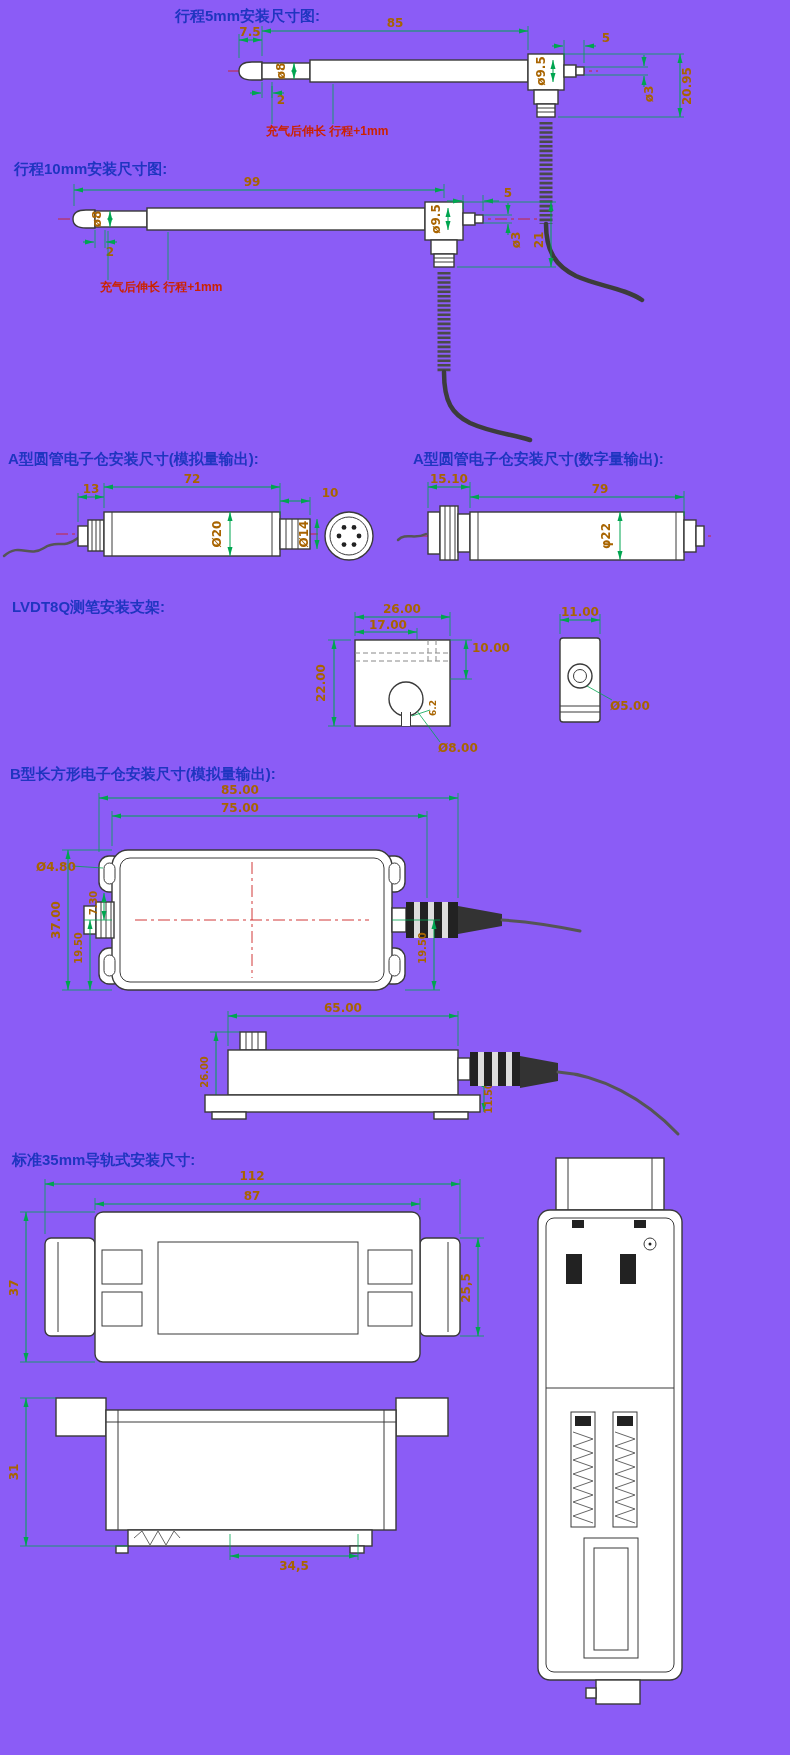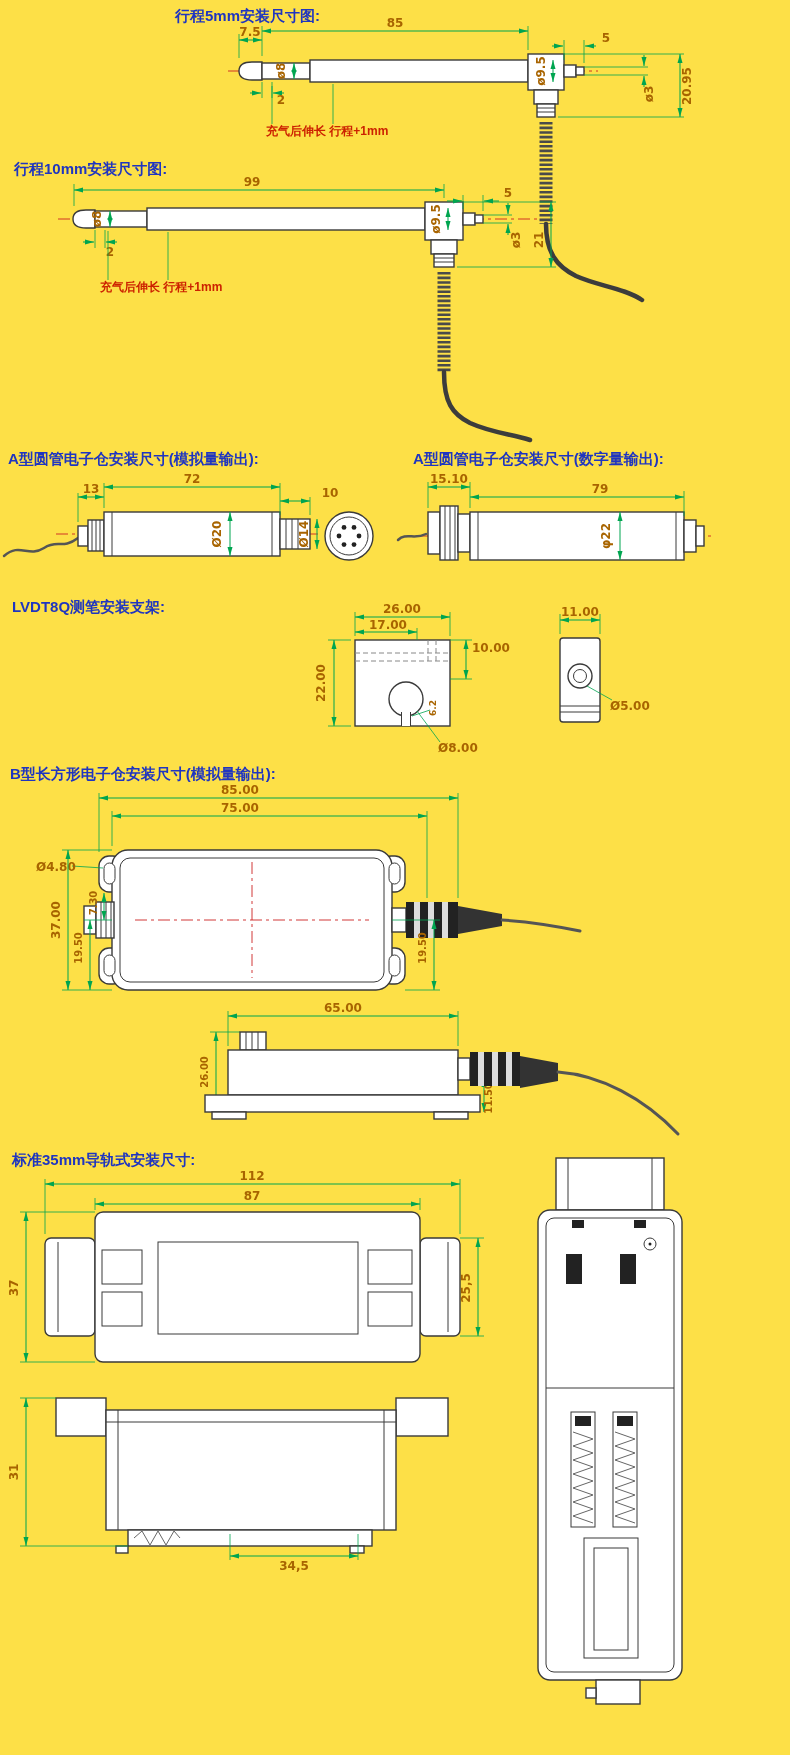--- a/index.html
+++ b/index.html
@@ -1,16 +1,16 @@
 <!DOCTYPE html>
 <html style="--title: #1f35c0; --dim_text: #a86400; --dim_line: #00a550; --outline: #3a3a3a; --centerline: #cc2222; --note: #cc2200;"><head>
 <meta charset="utf-8">
 <style>
   html,body{margin:0;padding:0;background:#fff;}
-  .canvas{width:790px;height:1755px;position:relative;background:#fde047;}
+  .canvas{width:790px;height:1755px;position:relative;background:#8b5cf6;}
   svg{display:block;}
   .title{fill:var(--title,#1f35c0);font:bold 15px "Liberation Sans",sans-serif;}
   .dimtext{fill:var(--dim_text,#a86400);font:bold 12px "DejaVu Sans",sans-serif;}
   .dimtext10{fill:var(--dim_text,#a86400);font:bold 10px "DejaVu Sans",sans-serif;}
   .dimtext9{fill:var(--dim_text,#a86400);font:bold 9px "DejaVu Sans",sans-serif;}
   .note{fill:var(--note,#cc2200);font:bold 12px "Liberation Sans",sans-serif;}
   .dim{stroke:var(--dim_line,#00a550);stroke-width:1;fill:none;}
   .ext{stroke:var(--dim_line,#00a550);stroke-width:0.8;fill:none;}
   .part{stroke:var(--outline,#3a3a3a);stroke-width:1.4;fill:#fff;}
   .partline{stroke:var(--outline,#3a3a3a);stroke-width:1;fill:none;}

